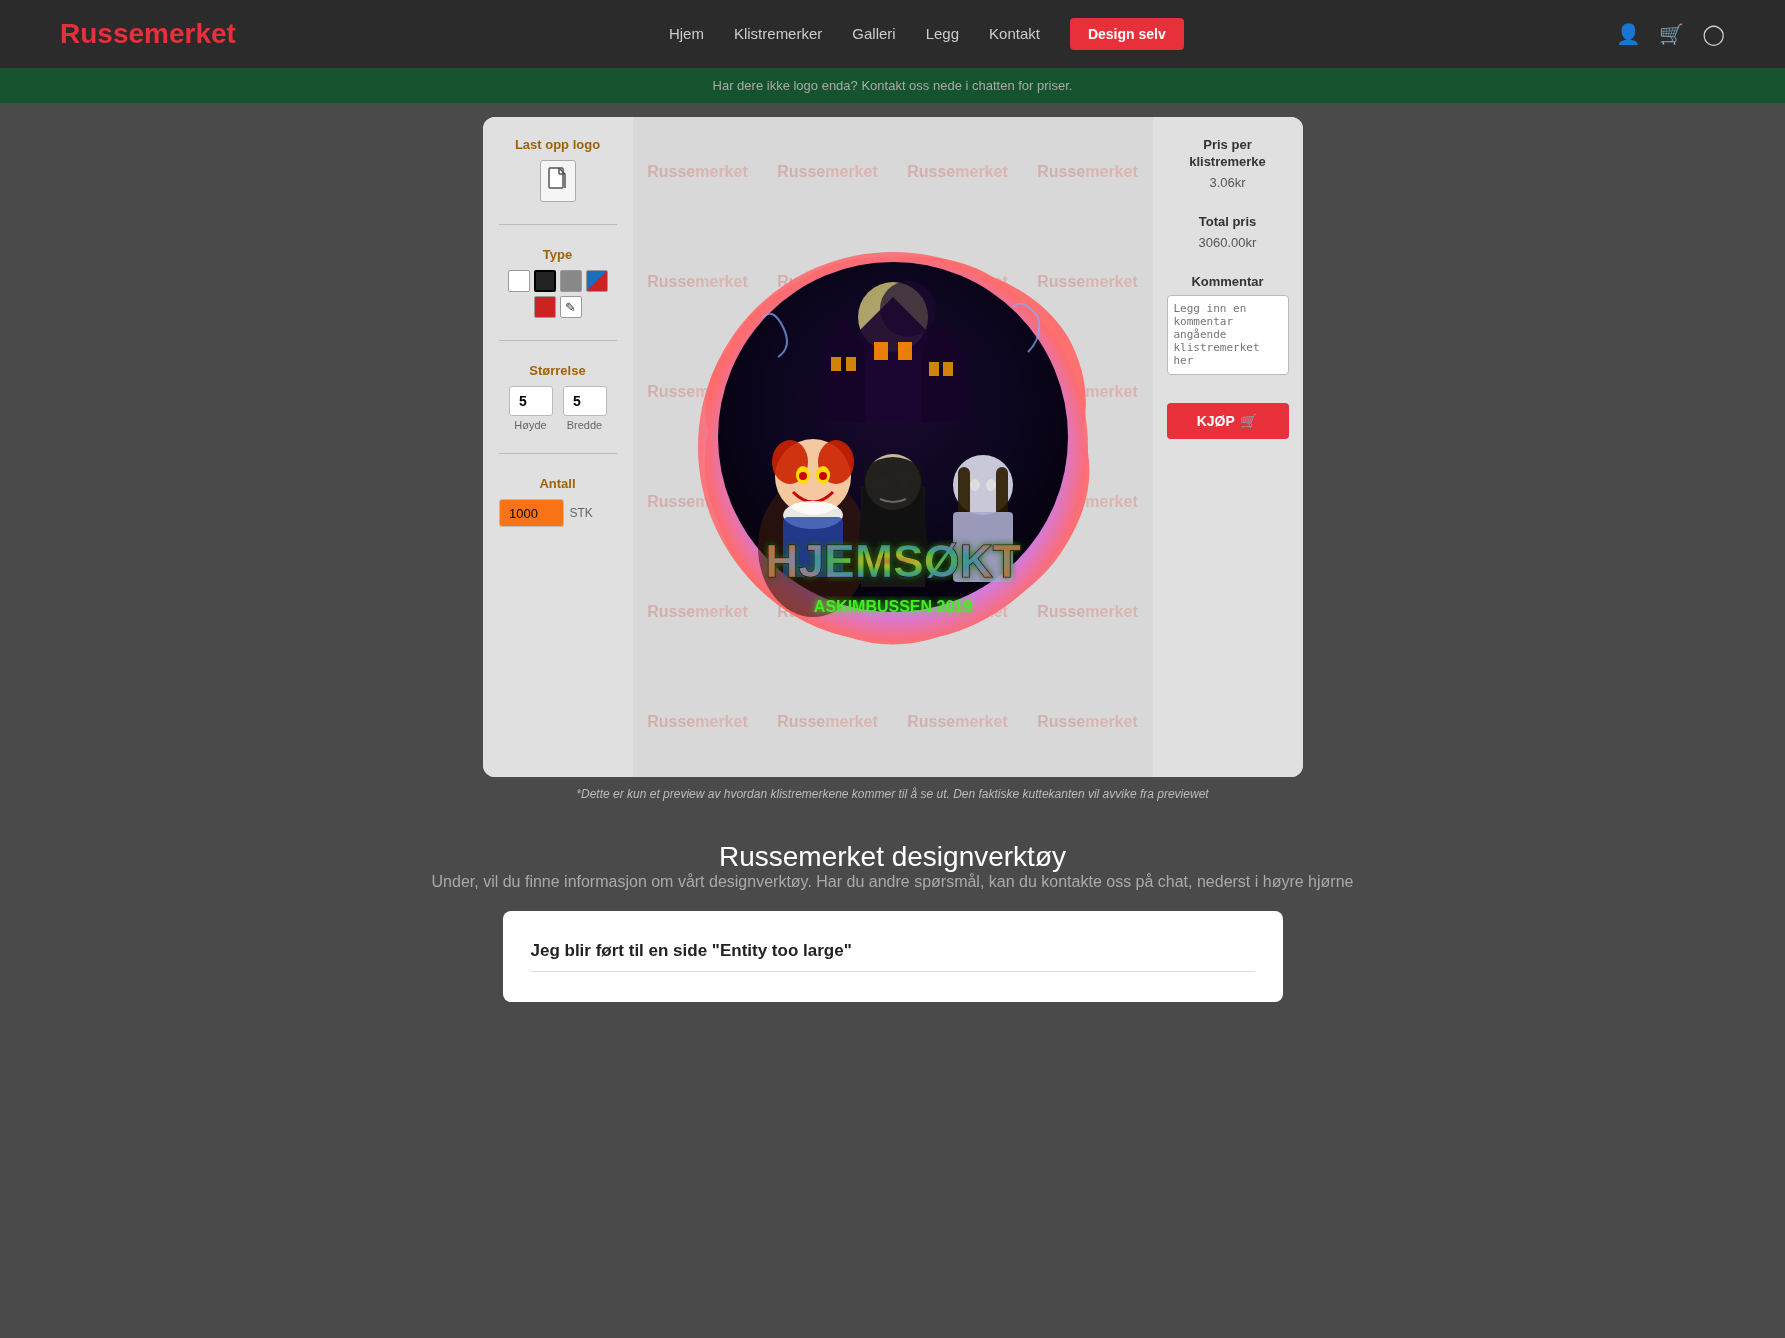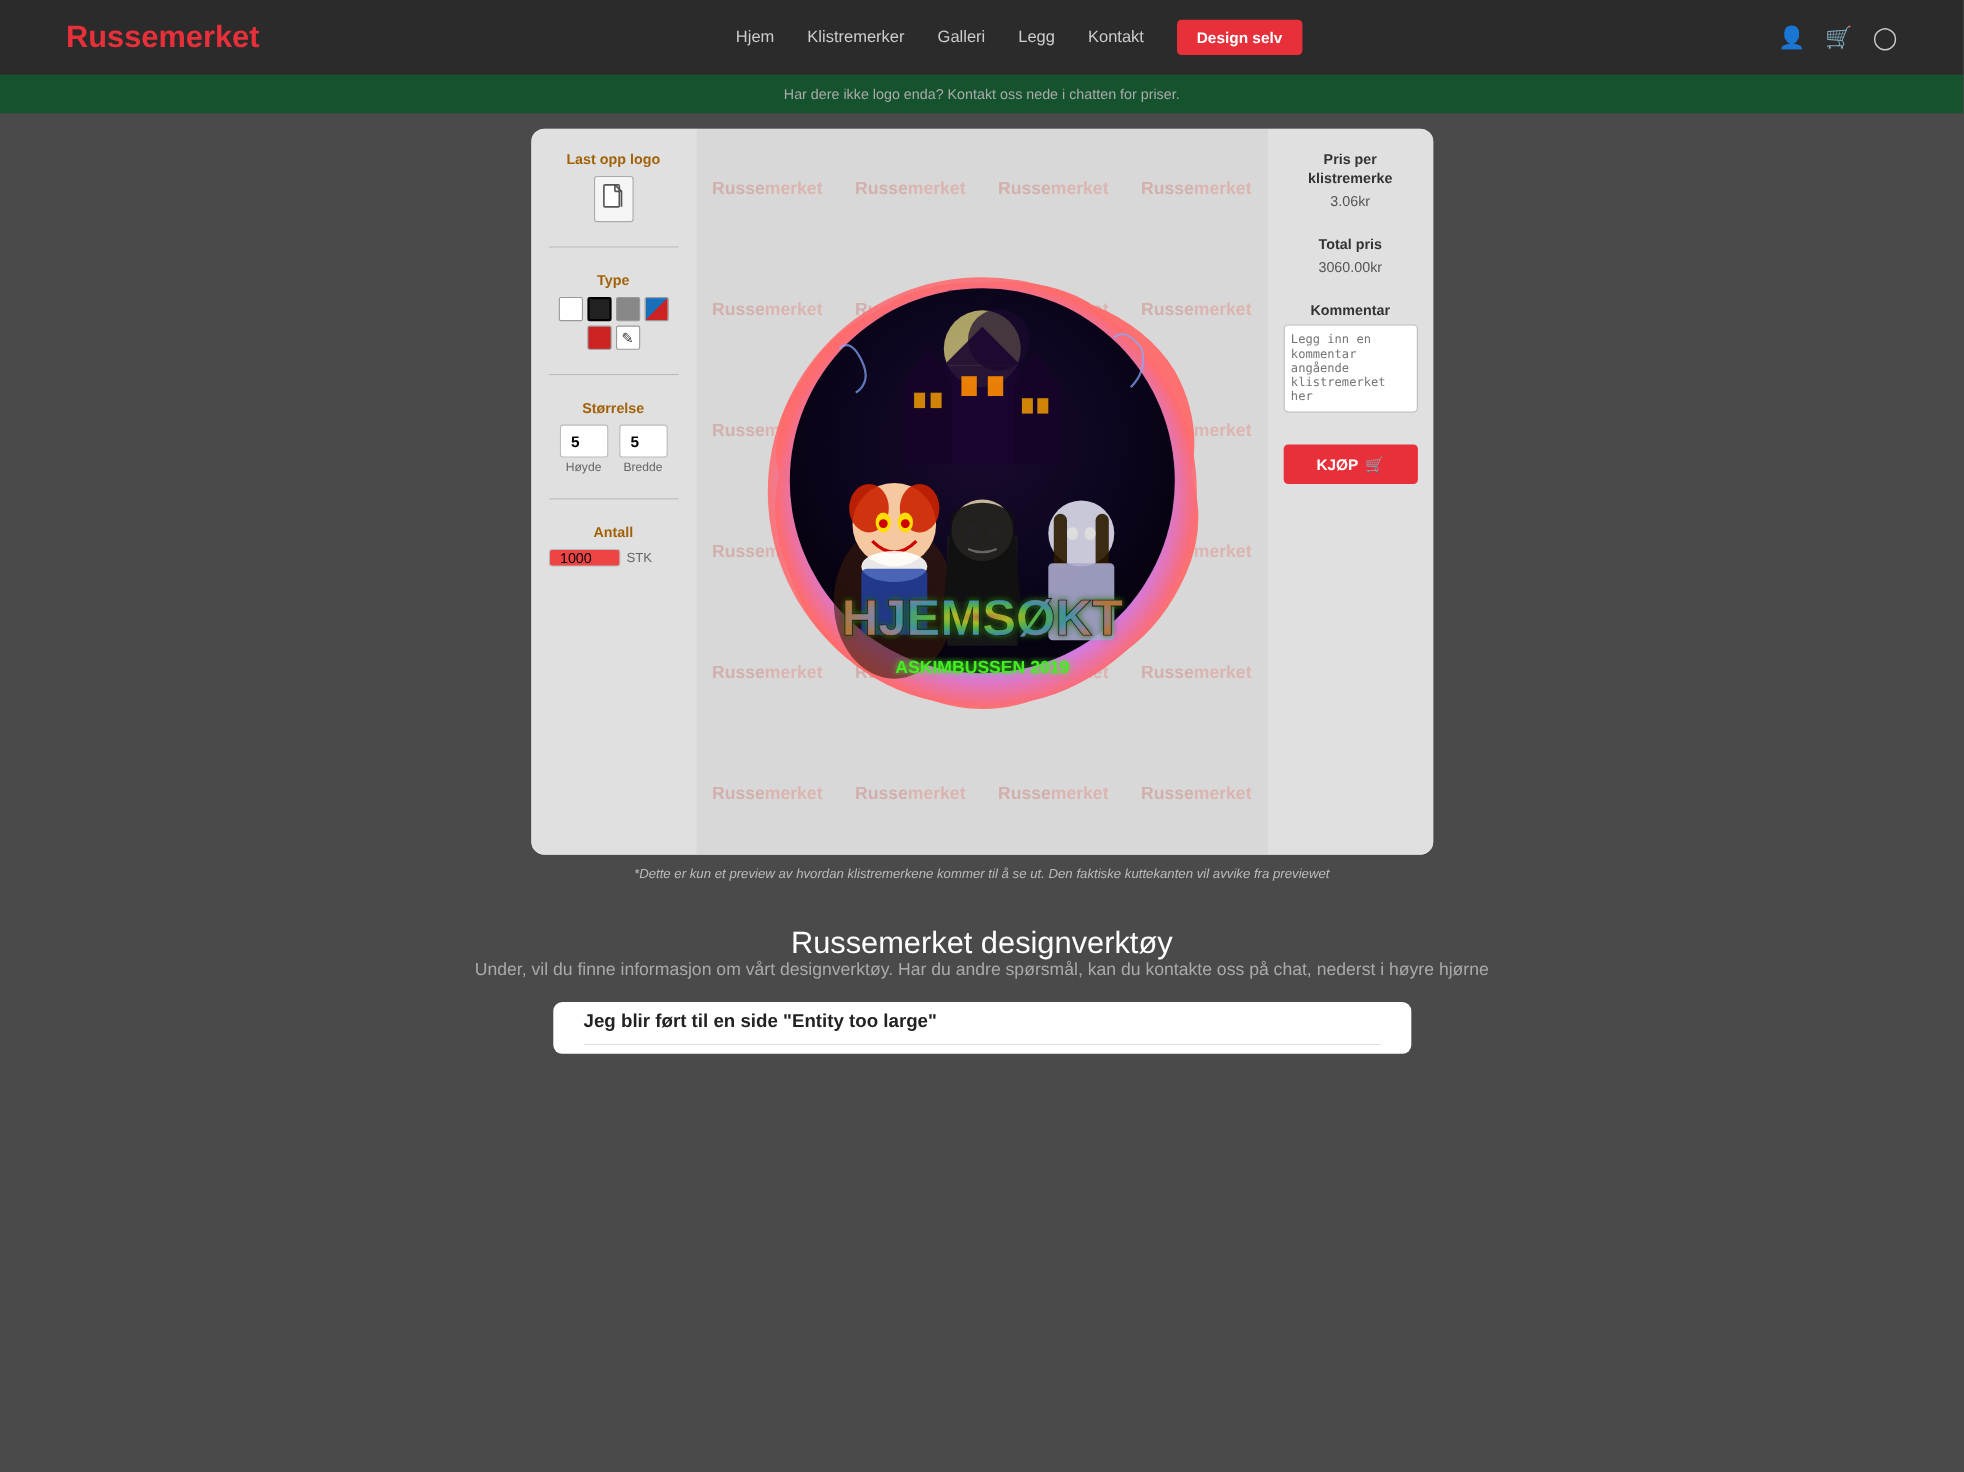--- a/index.html
+++ b/index.html
@@ -160,23 +160,23 @@
       margin-top: 3px;
     }
 
     .antall-row {
       display: flex;
       align-items: center;
       gap: 6px;
     }
     .antall-input {
       width: 65px;
-      height: 16px;
+      height: 28px;
       border: 1px solid #bbb;
-      background: #ef4444;
+      background: #f97316;
       text-align: center;
       font-size: 13px;
       border-radius: 3px;
     }
     .antall-unit {
       font-size: 12px;
       color: #666;
     }
 
     
@@ -309,21 +309,21 @@
       color: #aaa;
       font-size: 16px;
       margin-bottom: 20px;
     }
 
     .faq-card {
       background: #fff;
       border-radius: 8px;
       max-width: 780px;
       margin: 0 auto;
-      padding: 8px 28px;
+      padding: 30px 28px;
       text-align: left;
     }
     .faq-card h3 {
       font-size: 17px;
       font-weight: bold;
       color: #222;
     }
 
     .divider {
       height: 1px;

